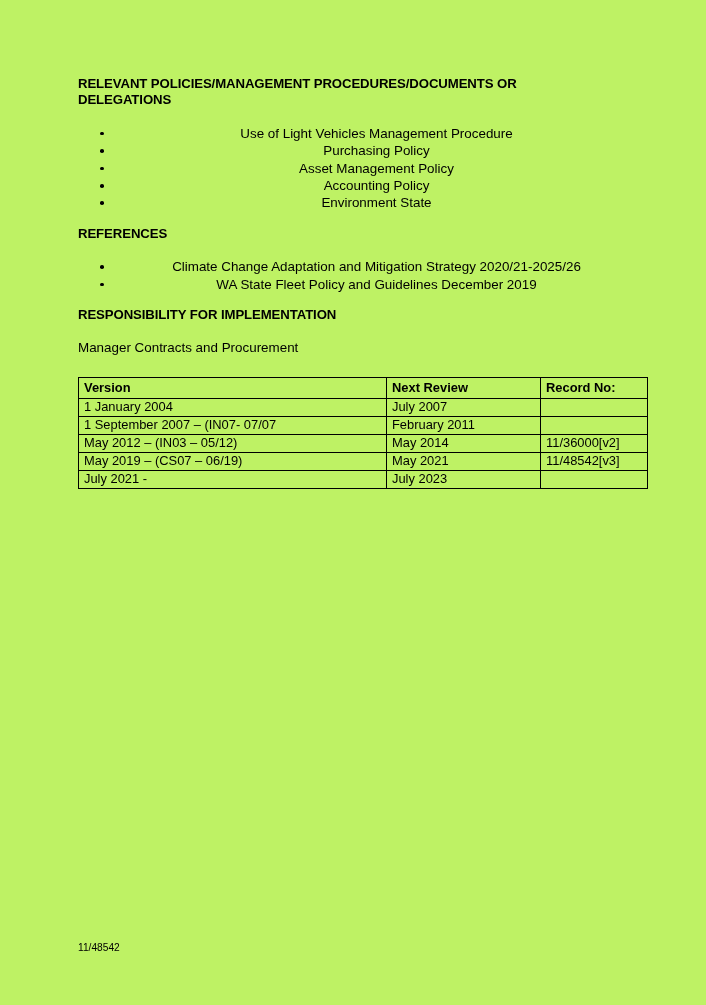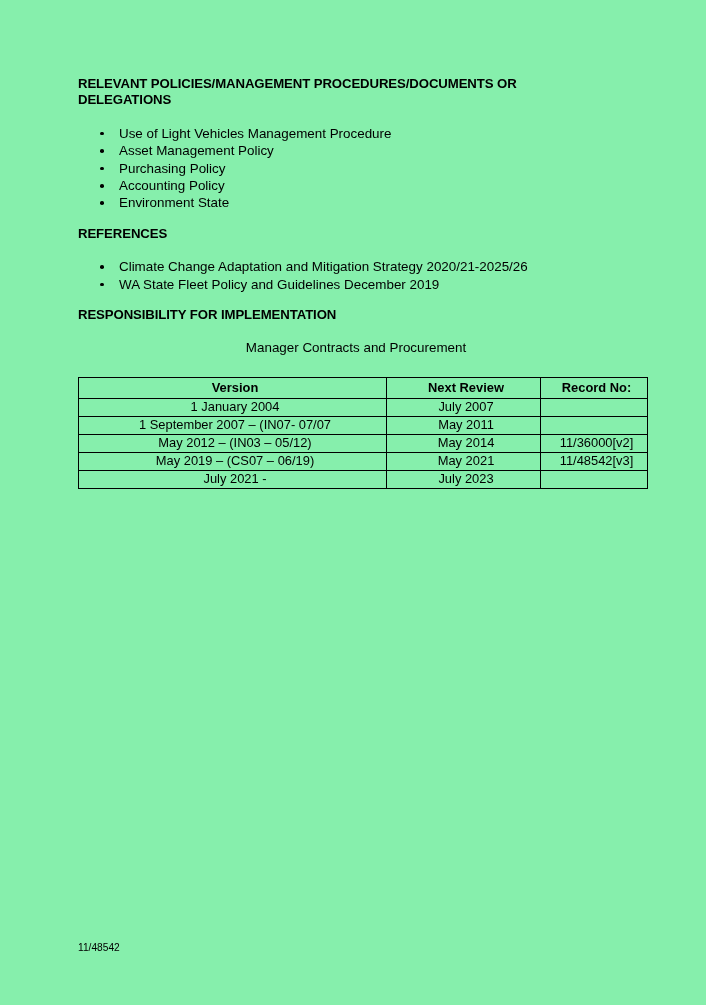--- a/index.html
+++ b/index.html
@@ -15,21 +15,21 @@
     color: #000000;
     -webkit-font-smoothing: antialiased;
   }
 
   .page {
     position: absolute;
     left: 0;
     top: 0;
     width: 706px;
     height: 1005px;
-    background: #86efac;
+    background: #bef264;
     overflow: hidden;
   }
 
   .content {
     position: absolute;
     left: 78px;
     top: 76px;
     width: 556px;
   }
 
@@ -47,20 +47,21 @@
   }
 
   .spacer-16 { height: 16px; }
   .spacer-14 { height: 14px; }
   .spacer-20 { height: 20px; }
 
   ul.bullets {
     list-style: none;
     margin: 0;
     padding: 0;
+    text-align: center;
   }
   ul.bullets li {
     position: relative;
     font-size: 13.4px;
     line-height: 17.4px;
     padding-left: 41px;
     margin: 0;
   }
   ul.bullets li .dot {
     position: absolute;
@@ -69,37 +70,36 @@
     width: 3.6px;
     height: 3.6px;
     background: #000;
     border-radius: 50%;
   }
 
   p.body-text {
     font-size: 13.4px;
     line-height: 17.4px;
     margin: 0;
-    text-align: center;
   }
 
   table.version-table {
     border-collapse: collapse;
     table-layout: fixed;
     width: 551px;
     margin: 0;
   }
   table.version-table td,
   table.version-table th {
     border: 1px solid #000000;
     padding: 0px 0px 1px 5px;
     font-size: 12.9px;
     line-height: 16px;
     height: 16px;
-    text-align: center;
+    text-align: left;
     vertical-align: middle;
     font-weight: normal;
     white-space: nowrap;
     overflow: hidden;
   }
   table.version-table thead th {
     font-weight: bold;
     height: 19px;
     line-height: 19px;
   }
@@ -127,25 +127,25 @@
 
     <div class="spacer-16"></div>
 
     <ul class="bullets">
       <li>
         <span class="dot"></span>
         <span>Use of Light Vehicles Management Procedure</span>
       </li>
       <li>
         <span class="dot"></span>
+        <span>Purchasing Policy</span>
+      </li>
+      <li>
+        <span class="dot"></span>
         <span>Asset Management Policy</span>
-      </li>
-      <li>
-        <span class="dot"></span>
-        <span>Purchasing Policy</span>
       </li>
       <li>
         <span class="dot"></span>
         <span>Accounting Policy</span>
       </li>
       <li>
         <span class="dot"></span>
         <span>Environment State</span>
       </li>
     </ul>
@@ -186,21 +186,21 @@
         </tr>
       </thead>
       <tbody>
         <tr>
           <td>1 January 2004</td>
           <td>July 2007</td>
           <td></td>
         </tr>
         <tr>
           <td>1 September 2007 – (IN07- 07/07</td>
-          <td>May 2011</td>
+          <td>February 2011</td>
           <td></td>
         </tr>
         <tr>
           <td>May 2012 – (IN03 – 05/12)</td>
           <td>May 2014</td>
           <td>11/36000[v2]</td>
         </tr>
         <tr>
           <td>May 2019 – (CS07 – 06/19)</td>
           <td>May 2021</td>

